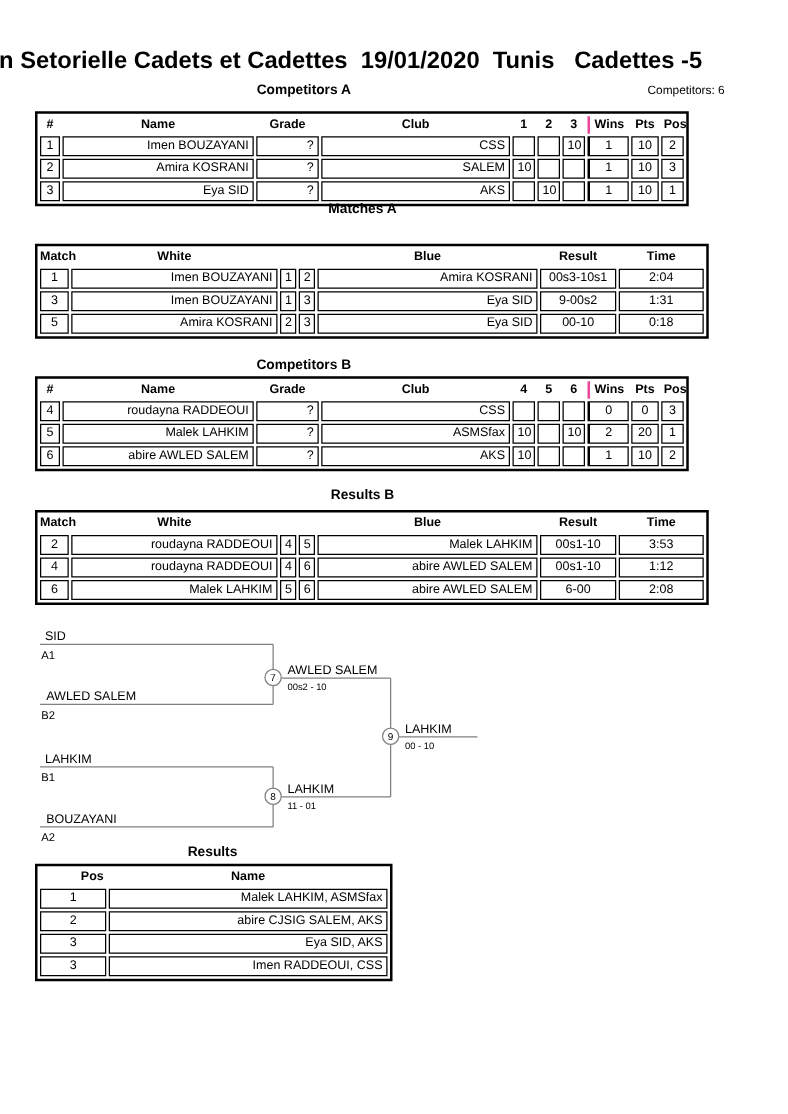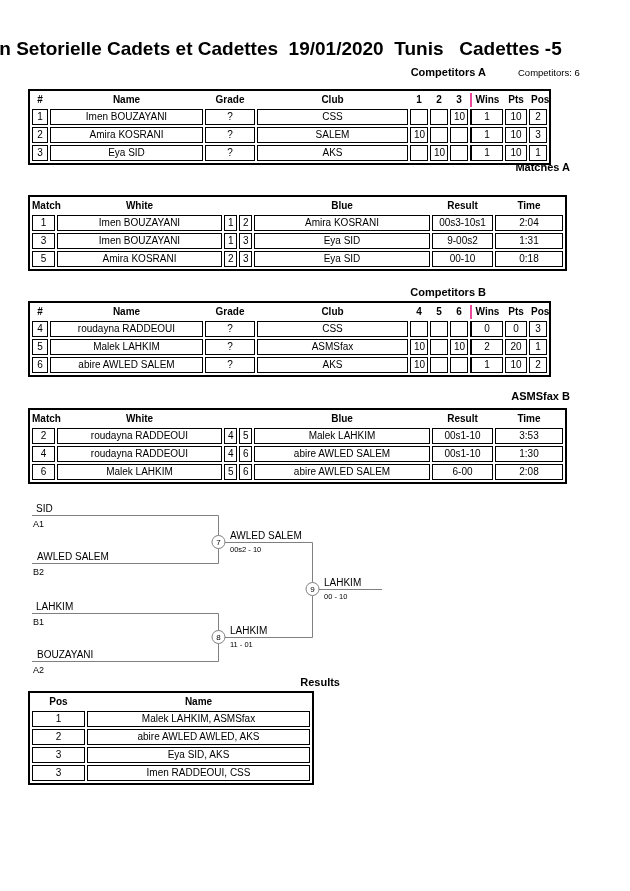--- a/index.html
+++ b/index.html
@@ -5,35 +5,35 @@
   html,body{margin:0;padding:0;}
   body{
     width:630px;height:891px;background:#fff;position:relative;overflow:hidden;
     font-family:"Liberation Sans",sans-serif;color:#000;
   }
   .abs{position:absolute;}
   .title{
     top:37px;left:-6px;font-size:19px;font-weight:bold;white-space:pre;line-height:24px;
   }
   .subnote{top:67px;left:518px;font-size:9.5px;}
-  .heading{font-weight:bold;font-size:11px;text-align:right;line-height:13px;}
+  .heading{font-weight:bold;font-size:11px;text-align:center;line-height:13px;}
   table{
     border-collapse:separate;border-spacing:2px;border:2px solid #000;
     table-layout:fixed;background:#fff;
   }
   th,td{
     font-size:10px;height:14px;line-height:14px;padding:0 3px;
     white-space:nowrap;overflow:hidden;vertical-align:middle;
   }
   th{font-weight:bold;padding:0 2px;overflow:visible;}
   td{border:1px solid #000;}
   th.sep{border-left:2px solid #ec4899;}
   td.sep{border-left:2px solid #000;}
   .c{text-align:center;}
-  .l{text-align:center;margin-left:28px;}
+  .l{text-align:right;margin-left:28px;}
   svg text{font-family:"Liberation Sans",sans-serif;fill:#000;}
   .bk-name{font-size:10px;}
   .bk-seed{font-size:9px;}
   .bk-score{font-size:7.5px;}
   .bk-num{font-size:8px;}
 </style>
 </head>
 <body>
 
 <div class="abs title">in Setorielle Cadets et Cadettes  19/01/2020  Tunis   Cadettes -5</div>
@@ -215,21 +215,21 @@
     <td class="c">10</td>
     <td class="c"></td>
     <td class="c"></td>
     <td class="c sep">1</td>
     <td class="c">10</td>
     <td class="c">2</td>
   </tr>
 </tbody>
   </table>
 
-<div class="abs heading" style="top:390px;left:10px;width:560px;">ASMSfax B</div>
+<div class="abs heading" style="top:390px;left:10px;width:560px;">Results B</div>
 <table class="abs" style="top:408px;left:28px;width:539px;">
   <colgroup>
       <col style="width:23px">
       <col style="width:165px">
       <col style="width:13px">
       <col style="width:13px">
       <col style="width:176px">
       <col style="width:61px">
       <col style="width:68px">
     </colgroup>
@@ -252,21 +252,21 @@
     <td class="c">00s1-10</td>
     <td class="c">3:53</td>
   </tr>
   <tr>
     <td class="c">4</td>
     <td class="l">roudayna RADDEOUI</td>
     <td class="c">4</td>
     <td class="c">6</td>
     <td class="l">abire AWLED SALEM</td>
     <td class="c">00s1-10</td>
-    <td class="c">1:30</td>
+    <td class="c">1:12</td>
   </tr>
   <tr>
     <td class="c">6</td>
     <td class="l">Malek LAHKIM</td>
     <td class="c">5</td>
     <td class="c">6</td>
     <td class="l">abire AWLED SALEM</td>
     <td class="c">6-00</td>
     <td class="c">2:08</td>
   </tr>
@@ -324,21 +324,21 @@
       <tr>
     <th class="l">Pos</th>
     <th class="c">Name</th>
   </tr>
   <tr>
     <td class="c">1</td>
     <td class="l">Malek LAHKIM, ASMSfax</td>
   </tr>
   <tr>
     <td class="c">2</td>
-    <td class="l">abire AWLED AWLED, AKS</td>
+    <td class="l">abire CJSIG SALEM, AKS</td>
   </tr>
   <tr>
     <td class="c">3</td>
     <td class="l">Eya SID, AKS</td>
   </tr>
   <tr>
     <td class="c">3</td>
     <td class="l">Imen RADDEOUI, CSS</td>
   </tr>
 </tbody>

